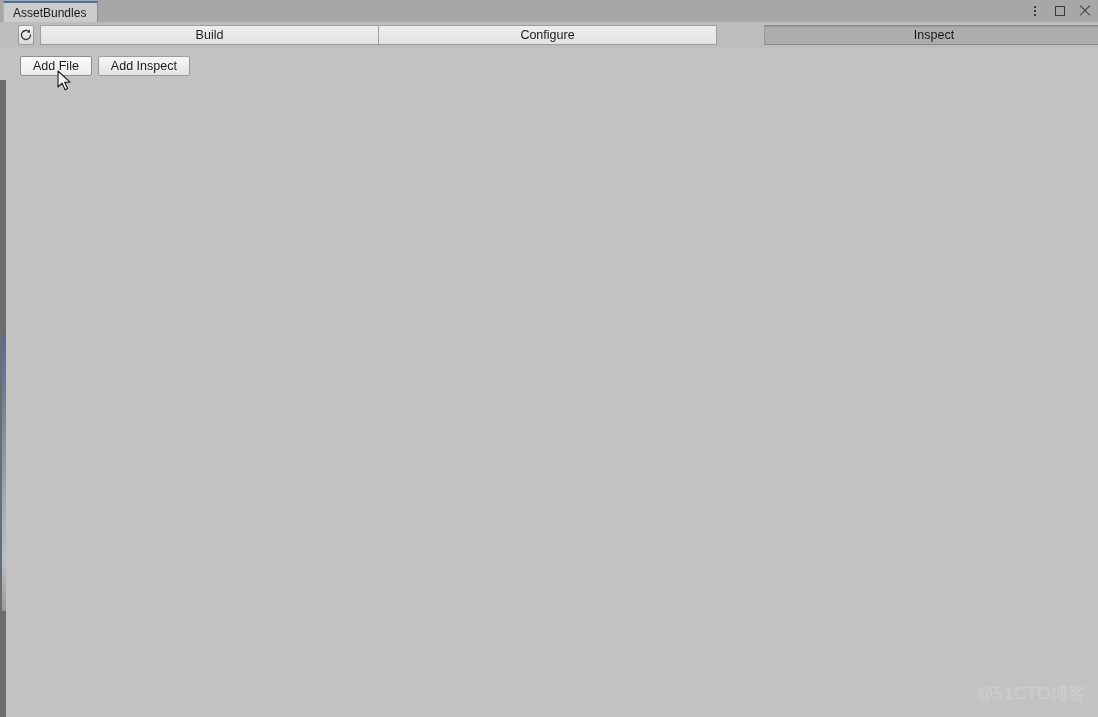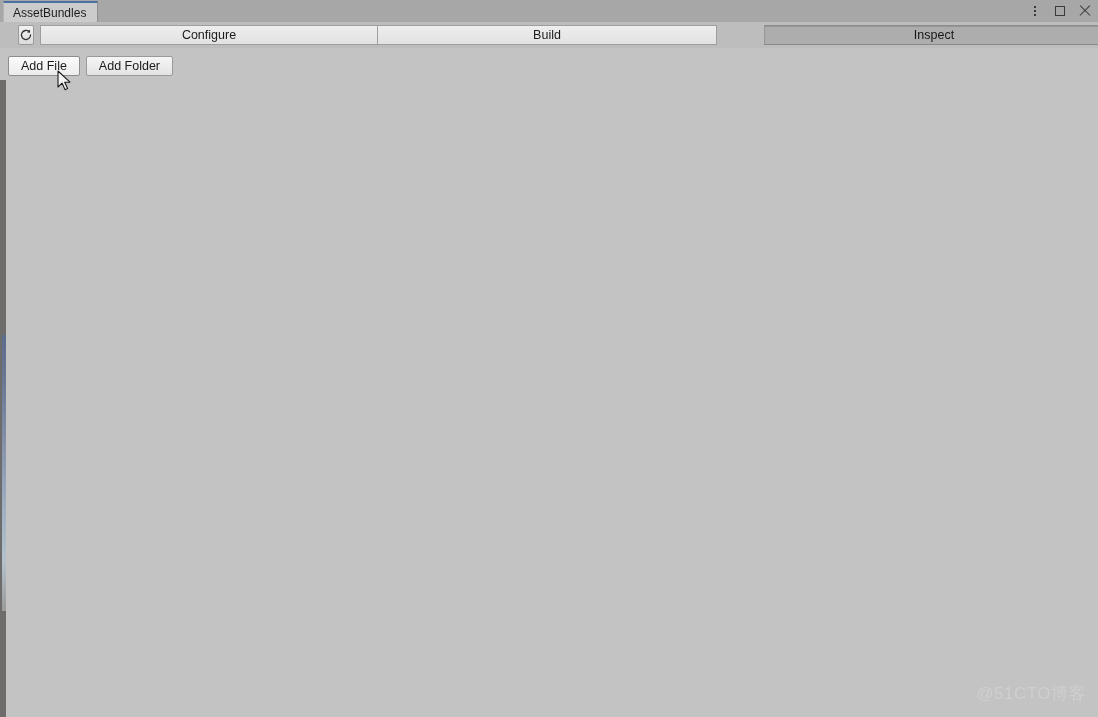--- a/index.html
+++ b/index.html
@@ -156,21 +156,21 @@
     border-color: #8a8a8a;
     box-shadow: inset 1px 1px 1px rgba(0,0,0,0.13);
   }
   .seg-configure { width: 338px; }
   .seg-build     { width: 339px; }
   .seg-inspect   { width: 341px; margin-left: 47px; }
 
   
   .actions {
     position: absolute;
-    left: 0;
+    left: 12px;
     top: 56px;
     display: flex;
     align-items: center;
     gap: 6px;
     padding-left: 8px;
   }
   .btn {
     height: 20px;
     padding: 0 12px;
     background: linear-gradient(#f6f6f6, #e3e3e3);
@@ -268,38 +268,38 @@
   <div class="toolbar">
 
     <div class="refresh-btn">
       <svg width="14" height="14" viewBox="0 0 16 16">
         <path d="M13.2 8a5.2 5.2 0 1 1-1.62-3.77" fill="none" stroke="#333" stroke-width="1.5" stroke-linecap="round"></path>
         <path d="M12.6 1.6 L12.6 5.1 L9.1 5.1 Z" fill="#333"></path>
       </svg>
     </div>
 
     <div class="seg-group">
+      <div class="seg seg-build">
+        <span>Build</span>
+      </div>
       <div class="seg seg-configure">
         <span>Configure</span>
-      </div>
-      <div class="seg seg-build">
-        <span>Build</span>
       </div>
       <div class="seg seg-inspect selected">
         <span>Inspect</span>
       </div>
     </div>
   </div>
 
   <div class="actions">
     <div class="btn hover">
       <span>Add File</span>
     </div>
     <div class="btn">
-      <span>Add Folder</span>
+      <span>Add Inspect</span>
     </div>
   </div>
 
   <div class="content">
     <span></span>
   </div>
 
   <div class="edge-strip"></div>
 
   <svg class="cursor" viewBox="0 0 16 22">

